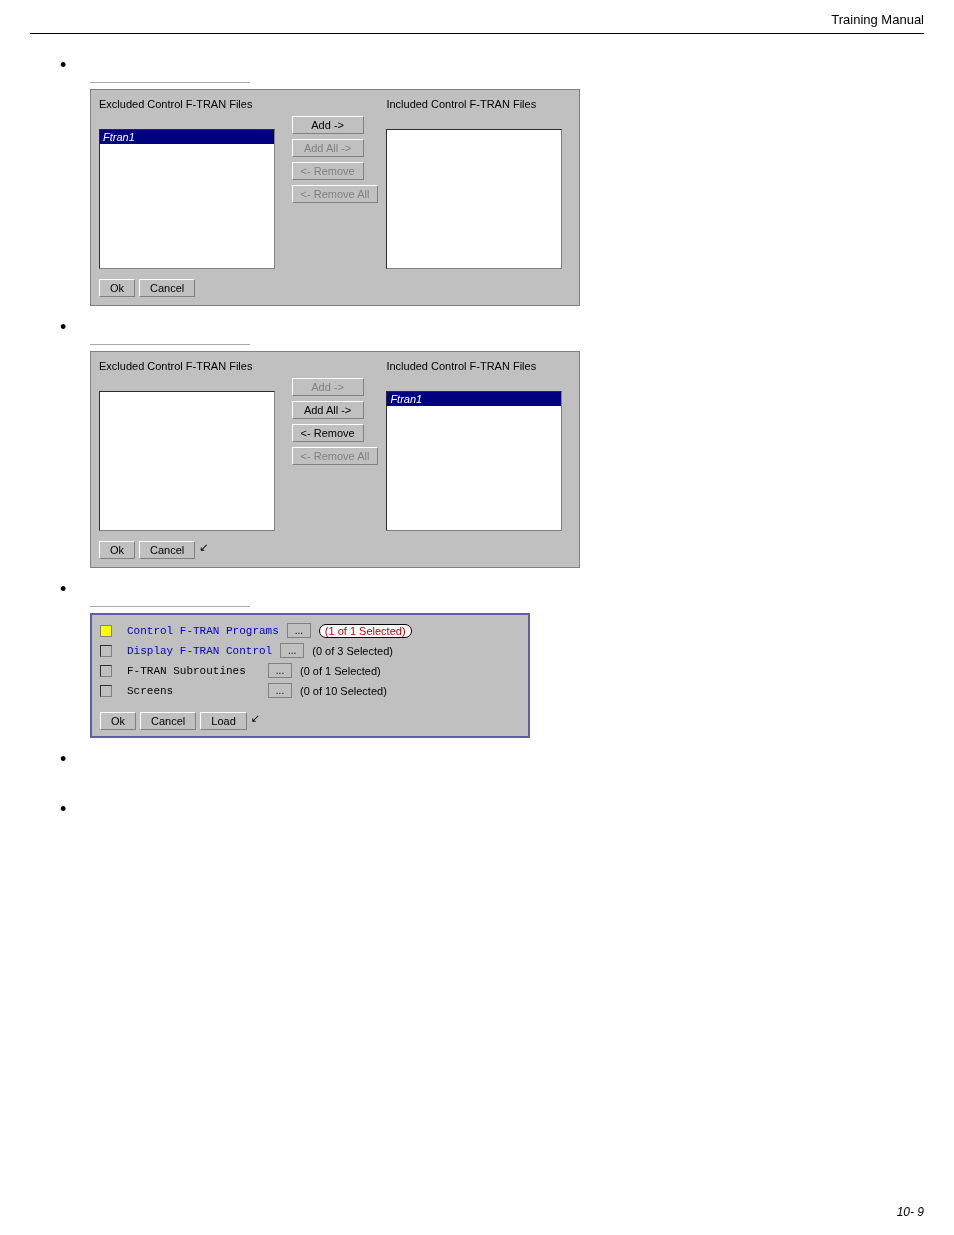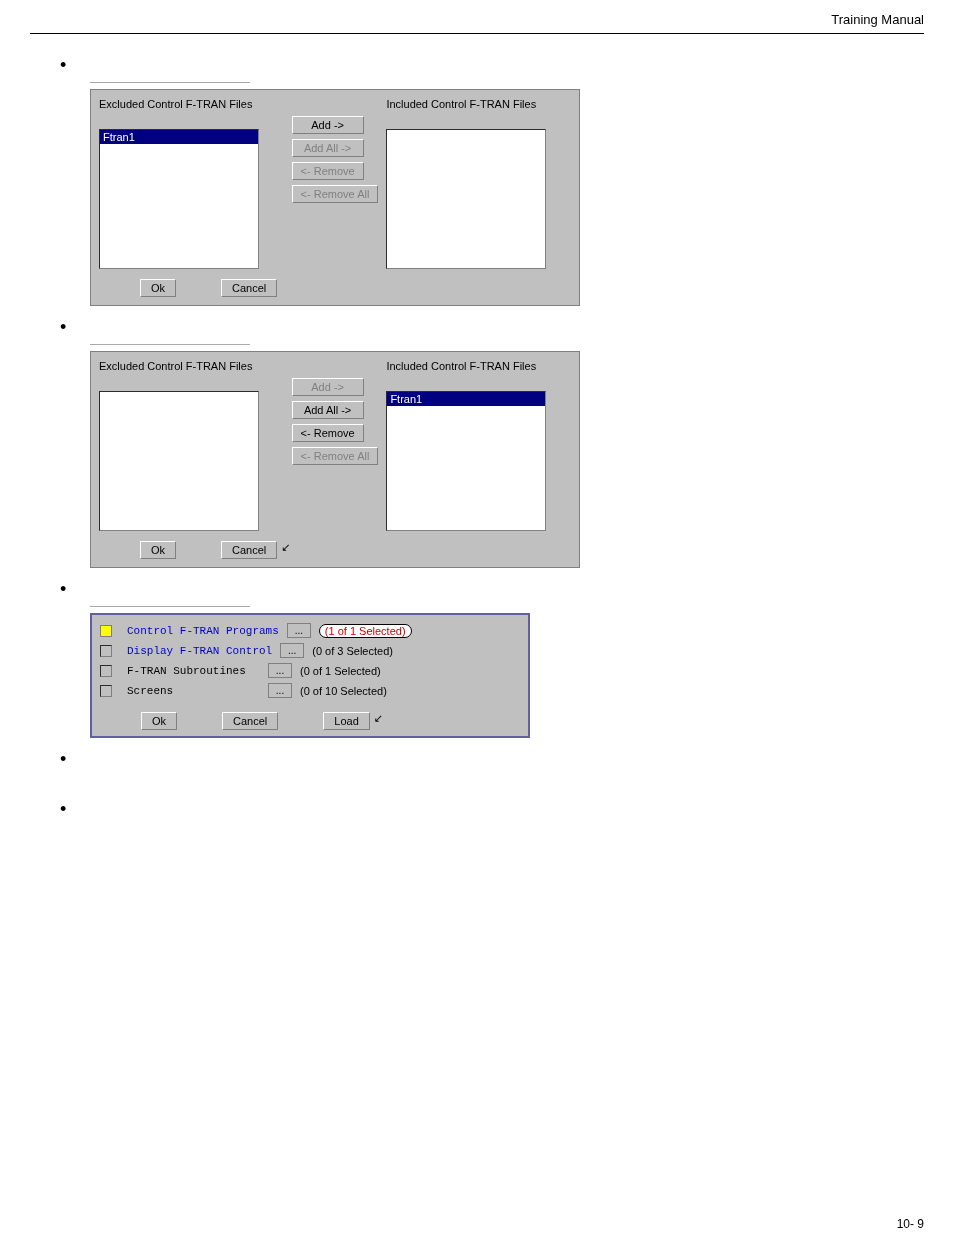--- a/index.html
+++ b/index.html
@@ -78,24 +78,25 @@
       gap: 16px;
     }
     .ftran-list-label {
       font-size: 11px;
       margin-bottom: 3px;
       color: #000;
     }
     .ftran-list-box {
       background: #ffffff;
       border: 1.5px inset #808080;
-      width: 160px;
+      width: 176px;
       height: 140px;
       overflow-y: auto;
       font-size: 11px;
+      font-style: italic;
     }
     .ftran-list-item-selected {
       background: #000080;
       color: #ffffff;
       padding: 1px 3px;
       font-size: 11px;
     }
     .ftran-buttons-col {
       display: flex;
       flex-direction: column;
@@ -125,21 +126,20 @@
       margin-top: 6px;
       padding-top: 4px;
     }
     .dialog-footer-btn {
       background: #c0c0c0;
       border: 1.5px solid;
       border-color: #ffffff #808080 #808080 #ffffff;
       font-size: 11px;
       padding: 2px 10px;
       cursor: pointer;
-      margin-left: 41px;
     }
 
     
     .section-divider {
       border: none;
       border-top: 1px solid #aaa;
       margin: 4px 0 6px 30px;
       width: 160px;
     }
 
@@ -238,23 +238,24 @@
     .select-footer {
       display: flex;
       flex-direction: row;
       gap: 4px;
       padding: 4px 8px 6px 8px;
     }
 
     
     .page-footer {
       position: absolute;
-      bottom: 4px;
+      bottom: 16px;
       right: 30px;
       font-size: 12px;
+      font-style: italic;
     }
 
     
     .cursor-indicator {
       display: inline-block;
       font-size: 11px;
       color: #000;
     }
   </style>
 </head>

